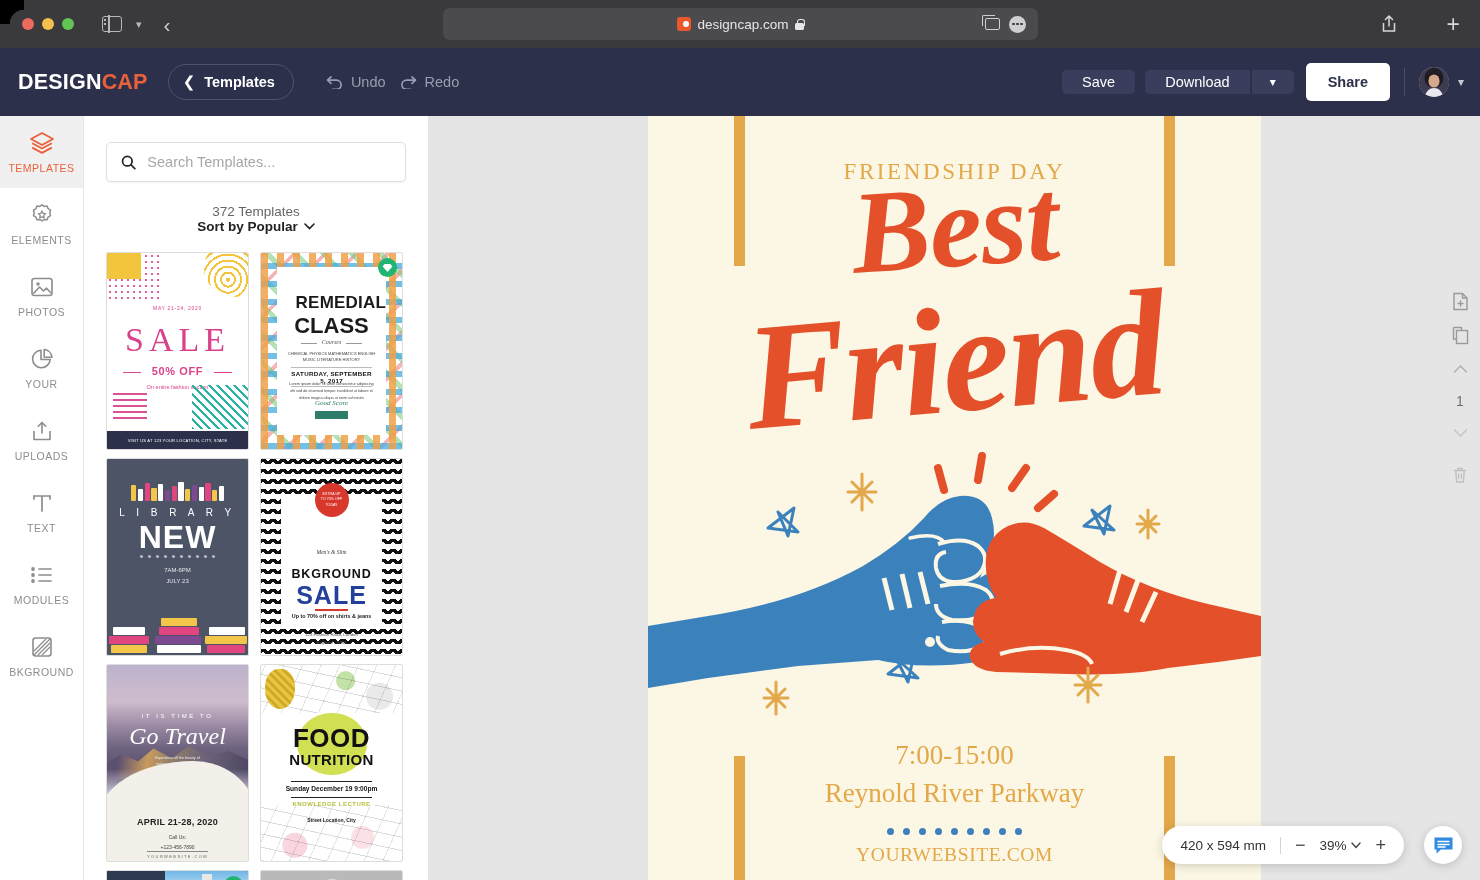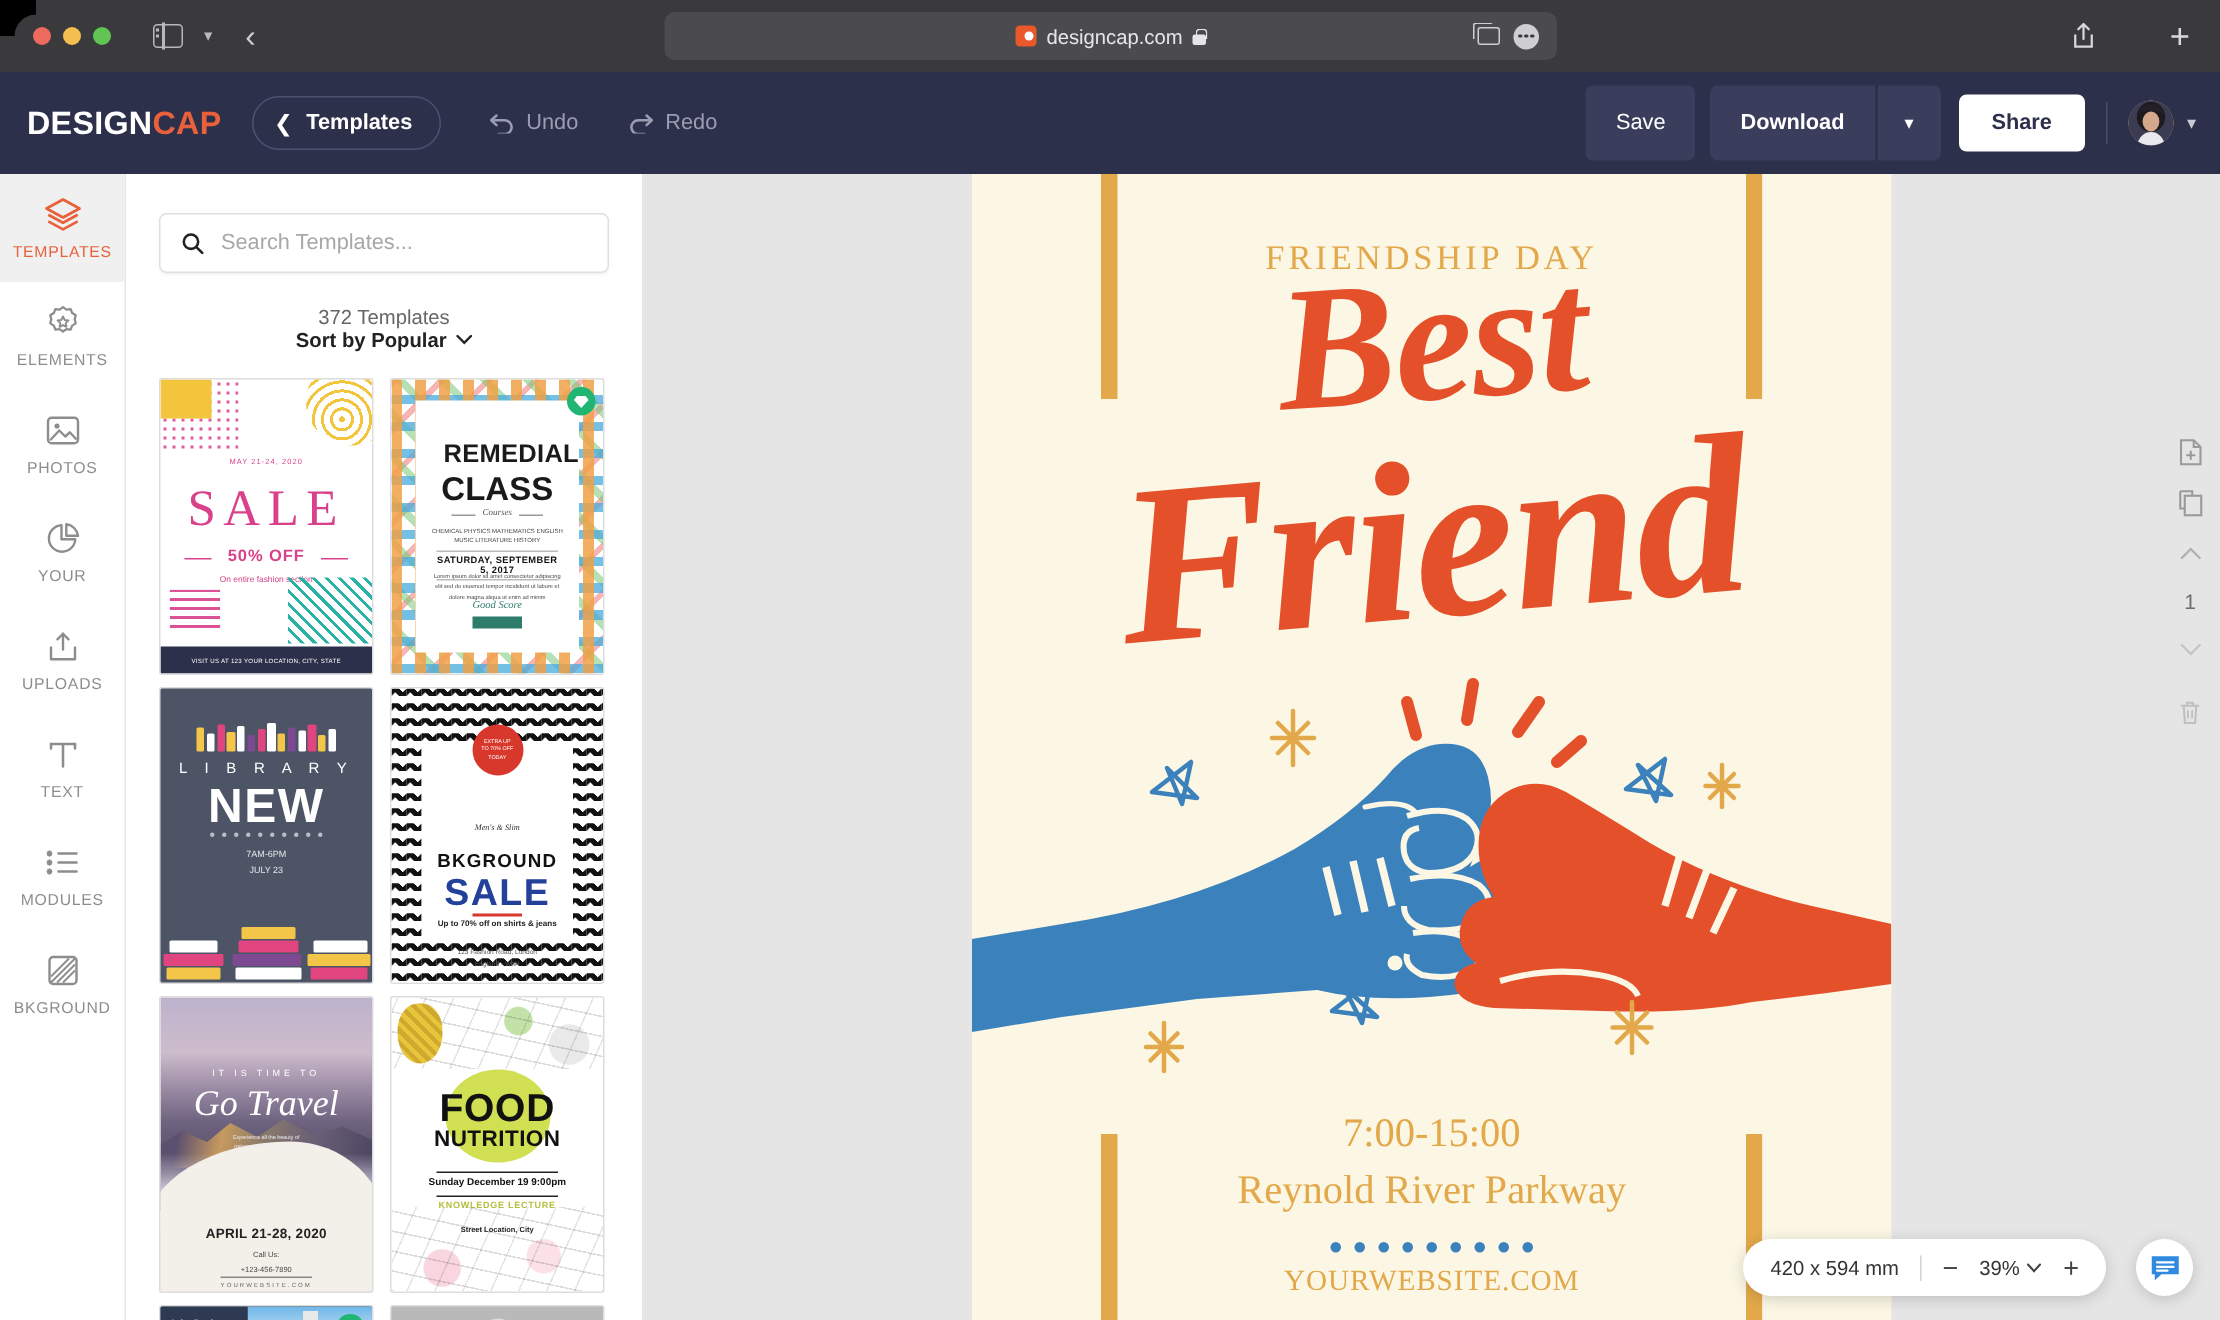--- a/index.html
+++ b/index.html
@@ -57,27 +57,27 @@
   }
   .logo{ margin-left:18px; font-size:21.5px; font-weight:bold; letter-spacing:.2px; color:#fff;}
   .logo .cap{ color:#e9613a; }
   .templates-btn{
     margin-left:20px; height:36px; padding:0 18px 0 14px;
     border:1px solid #4e5170; border-radius:18px;
     display:flex;align-items:center;gap:9px; color:#fff;font-size:14.5px;font-weight:bold;
     cursor:pointer;
   }
   .templates-btn .cv{font-size:15px;font-weight:400;}
-  .undo-redo{ margin-left:32px; display:flex; align-items:center; gap:33px;}
+  .undo-redo{ margin-left:32px; display:flex; align-items:center; gap:14px;}
   .ur{display:flex;align-items:center;gap:8px;color:#9a9cb0;font-size:14.5px;cursor:pointer;}
   .hdr-right{ position:absolute; right:16px; display:flex; align-items:center; gap:0;}
-  .btn-dark{height:50px;padding:0 20px;background:#3a3d5c;border-radius:5px;color:#fff;font-size:14.5px;
+  .btn-dark{height:24px;padding:0 20px;background:#3a3d5c;border-radius:5px;color:#fff;font-size:14.5px;
             display:flex;align-items:center;justify-content:center;cursor:pointer;}
   .dl-group{display:flex;margin-left:10px;gap:2px;}
-  .dl-group .btn-dark:first-child{border-radius:5px 0 0 5px;font-weight:bold;}
+  .dl-group .btn-dark:first-child{border-radius:5px 0 0 5px;}
   .dl-caret{width:42px;border-radius:0 5px 5px 0;font-size:12px;}
   .btn-white{height:38px;padding:0 22px;background:#fff;border-radius:5px;color:#2d304b;font-size:14.5px;font-weight:bold;
              display:flex;align-items:center;justify-content:center;margin-left:12px;cursor:pointer;}
   .hdr-sep{width:1px;height:28px;background:#4a4d6a;margin:0 14px;}
   .avatar{width:30px;height:30px;border-radius:50%;overflow:hidden;background:#caa38e;cursor:pointer;}
   .av-caret{margin-left:9px;color:#c9cad6;font-size:12px;}
 
   
   .rail{
     position:absolute; top:116px; left:0; width:84px; height:764px;

